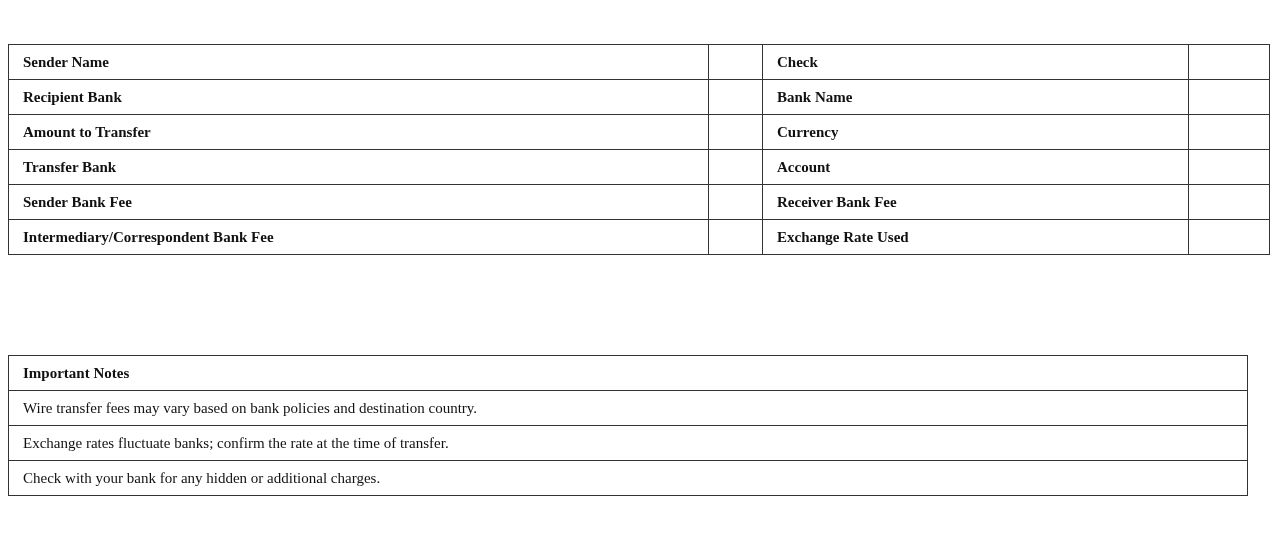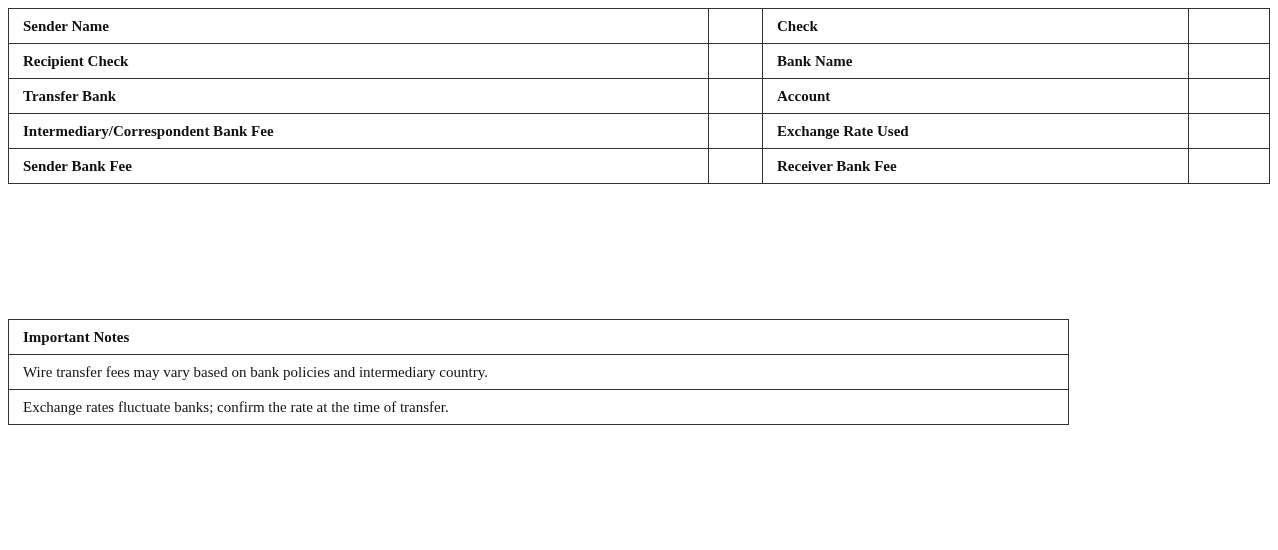--- a/index.html
+++ b/index.html
@@ -1,73 +1,82 @@
 <!DOCTYPE html>
 <html><head>
   <meta charset="utf-8">
   <style>
     html, body { margin: 0; padding: 0; background: #ffffff; }
     body {
       width: 1278px; height: 550px; position: relative; overflow: hidden;
       font-family: "Liberation Serif", serif; color: #111;
       font-size: 15px;
     }
-    table { border-collapse: collapse; position: absolute; left: 8px; }
+    table { border-collapse: collapse; position: absolute; left: 8px; margin-top: 36px; }
     td { border: 1px solid #333; padding: 0 0 0 14px; height: 34px; vertical-align: middle; }
     #fees-table { top: 8px; width: 1262px; }
-    #notes-table { top: 319px; width: 1061px; }
+    #notes-table { top: 319px; width: 1240px; }
     .lbl { font-weight: bold; }
     .c1 { width: 685px; }
     .c2 { width: 53px; padding: 0; }
     .c3 { width: 411px; }
     .c4 { padding: 0; }
   </style>
 </head>
 <body>
 
 <table id="fees-table">
   <tbody id="fees-body">
       <tr>
         <td class="c1 lbl">Sender Name</td>
         <td class="c2"></td>
         <td class="c3 lbl">Check</td>
         <td class="c4"></td>
       </tr>
       <tr>
-        <td class="c1 lbl">Recipient Check</td>
+        <td class="c1 lbl">Recipient Bank</td>
         <td class="c2"></td>
         <td class="c3 lbl">Bank Name</td>
+        <td class="c4"></td>
+      </tr>
+      <tr>
+        <td class="c1 lbl">Amount to Transfer</td>
+        <td class="c2"></td>
+        <td class="c3 lbl">Currency</td>
         <td class="c4"></td>
       </tr>
       <tr>
         <td class="c1 lbl">Transfer Bank</td>
         <td class="c2"></td>
         <td class="c3 lbl">Account</td>
         <td class="c4"></td>
       </tr>
       <tr>
+        <td class="c1 lbl">Sender Bank Fee</td>
+        <td class="c2"></td>
+        <td class="c3 lbl">Receiver Bank Fee</td>
+        <td class="c4"></td>
+      </tr>
+      <tr>
         <td class="c1 lbl">Intermediary/Correspondent Bank Fee</td>
         <td class="c2"></td>
         <td class="c3 lbl">Exchange Rate Used</td>
-        <td class="c4"></td>
-      </tr>
-      <tr>
-        <td class="c1 lbl">Sender Bank Fee</td>
-        <td class="c2"></td>
-        <td class="c3 lbl">Receiver Bank Fee</td>
         <td class="c4"></td>
       </tr>
     </tbody>
 </table>
 
 <table id="notes-table">
   <tbody>
     <tr>
       <td class="lbl">Important Notes</td>
     </tr>
     <tr>
-        <td>Wire transfer fees may vary based on bank policies and intermediary country.</td>
+        <td>Wire transfer fees may vary based on bank policies and destination country.</td>
       </tr>
     <tr>
         <td>Exchange rates fluctuate banks; confirm the rate at the time of transfer.</td>
+      </tr>
+    <tr>
+        <td>Check with your bank for any hidden or additional charges.</td>
       </tr>
   </tbody>
 </table>
 
 </body></html>

